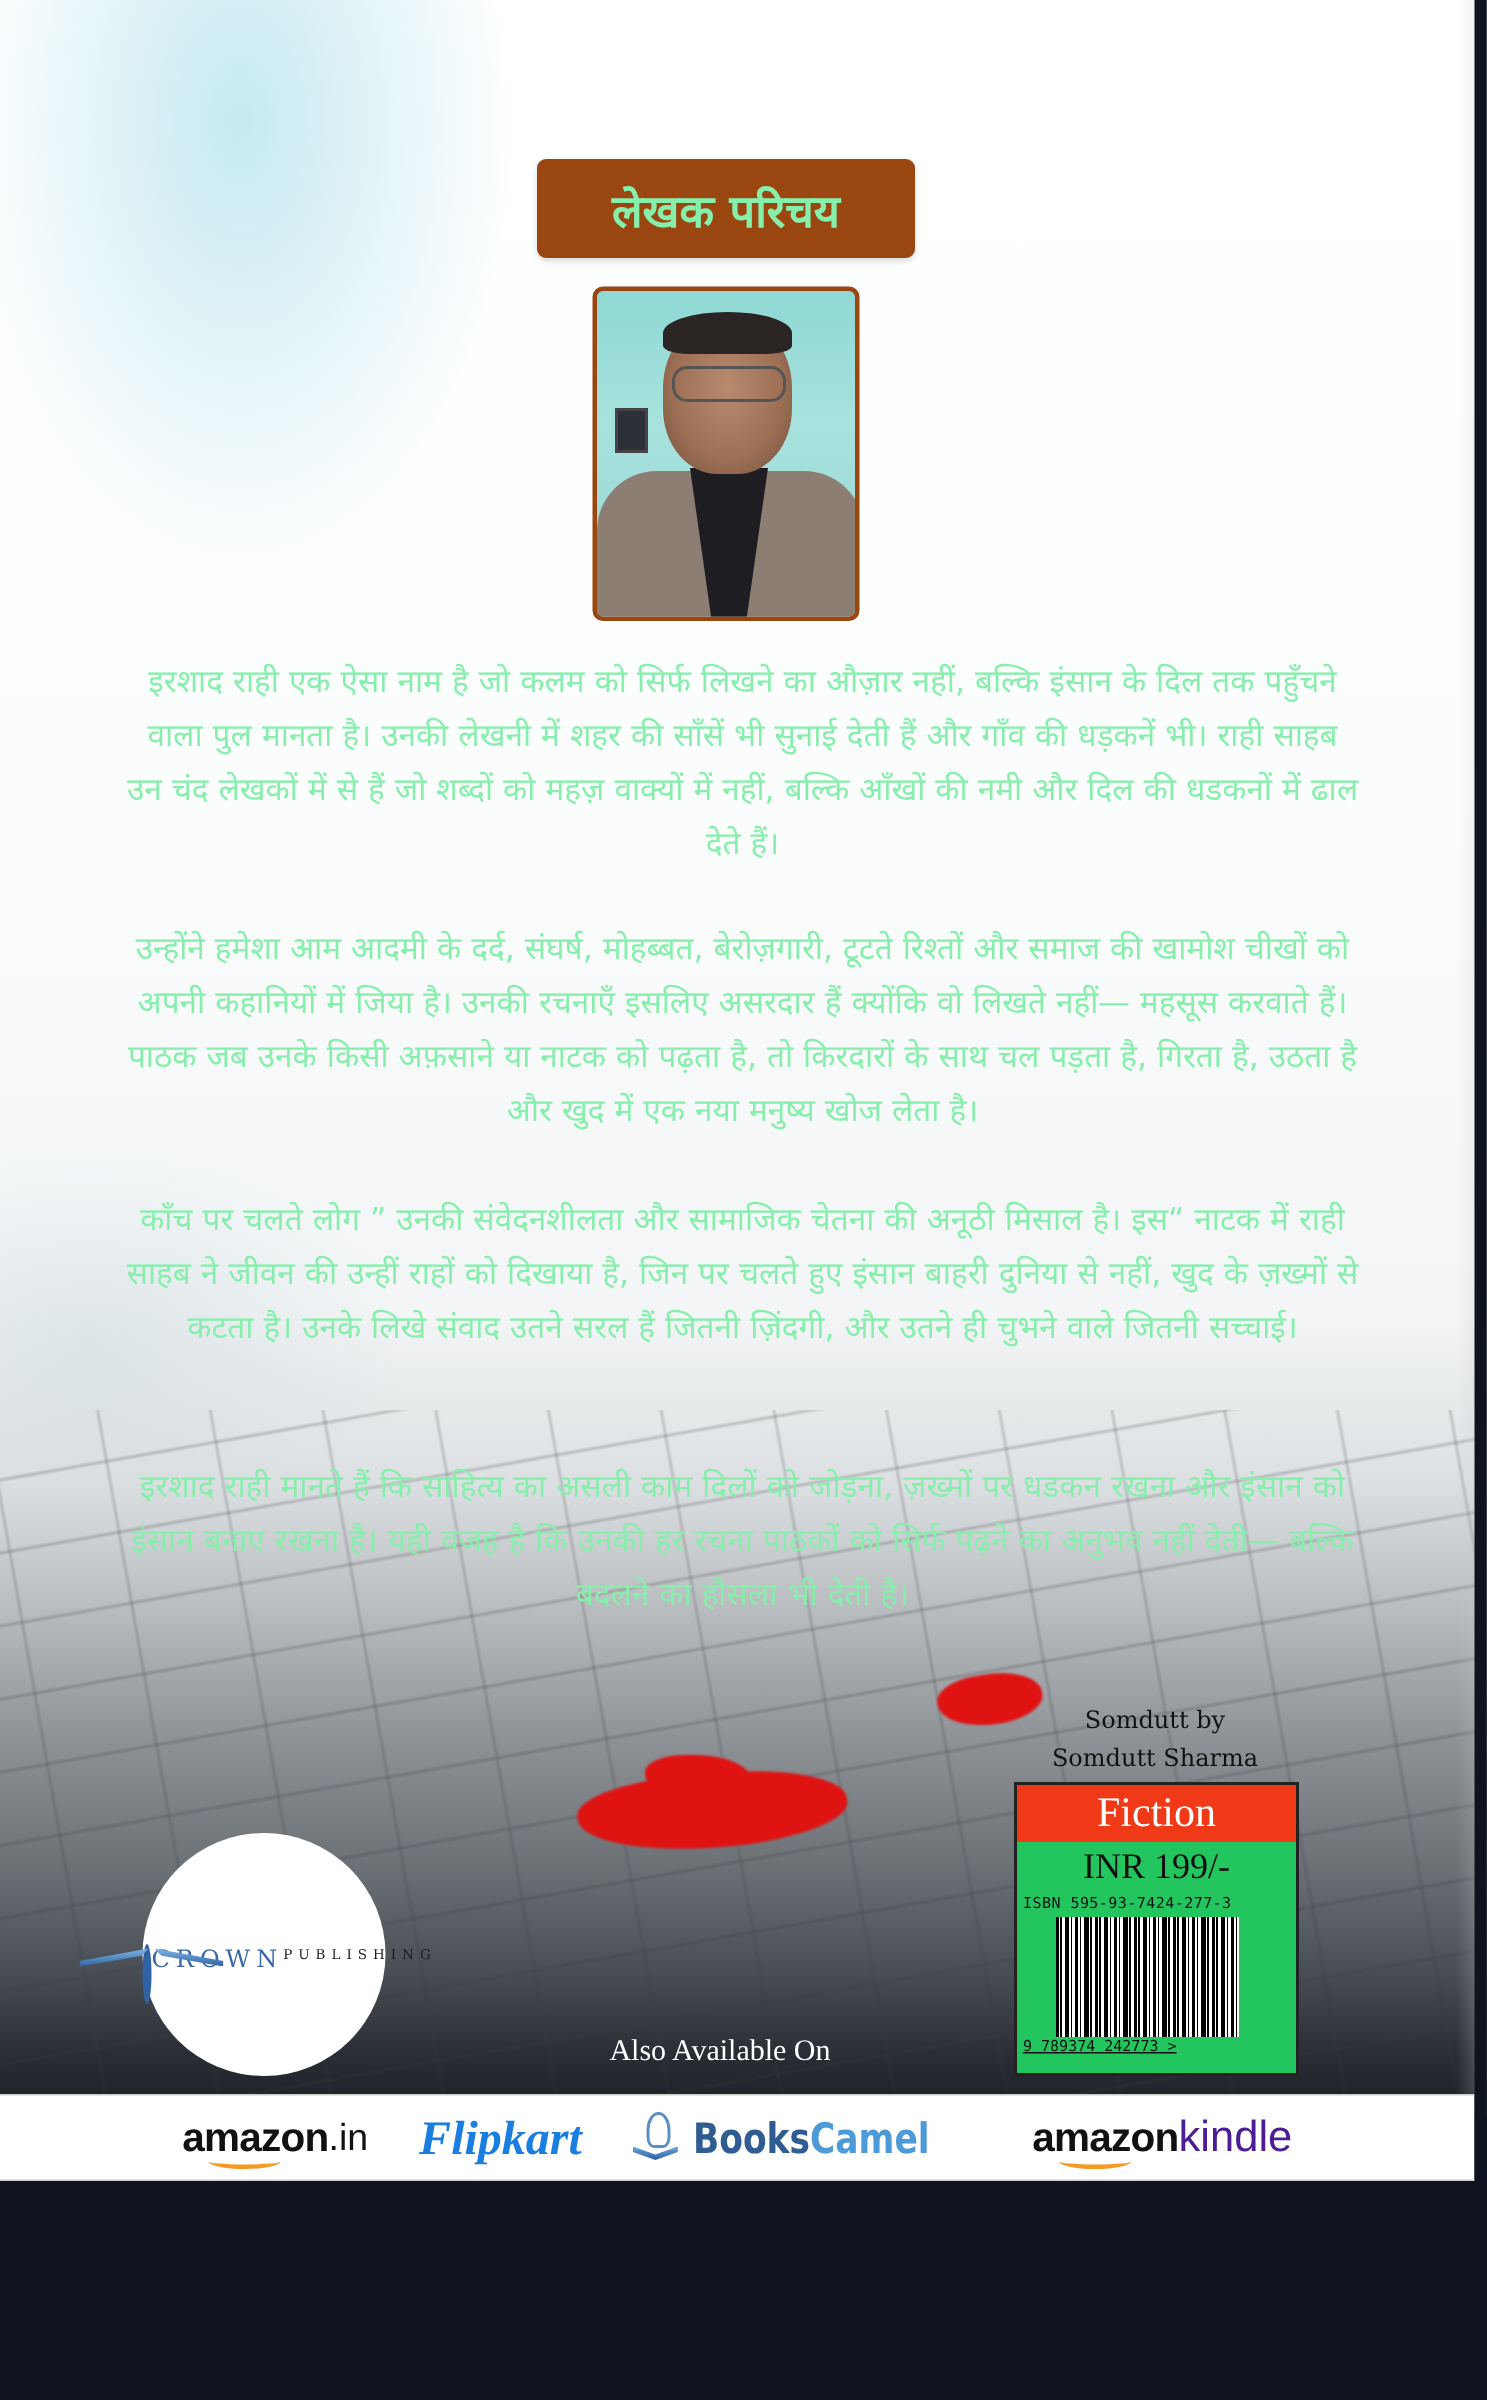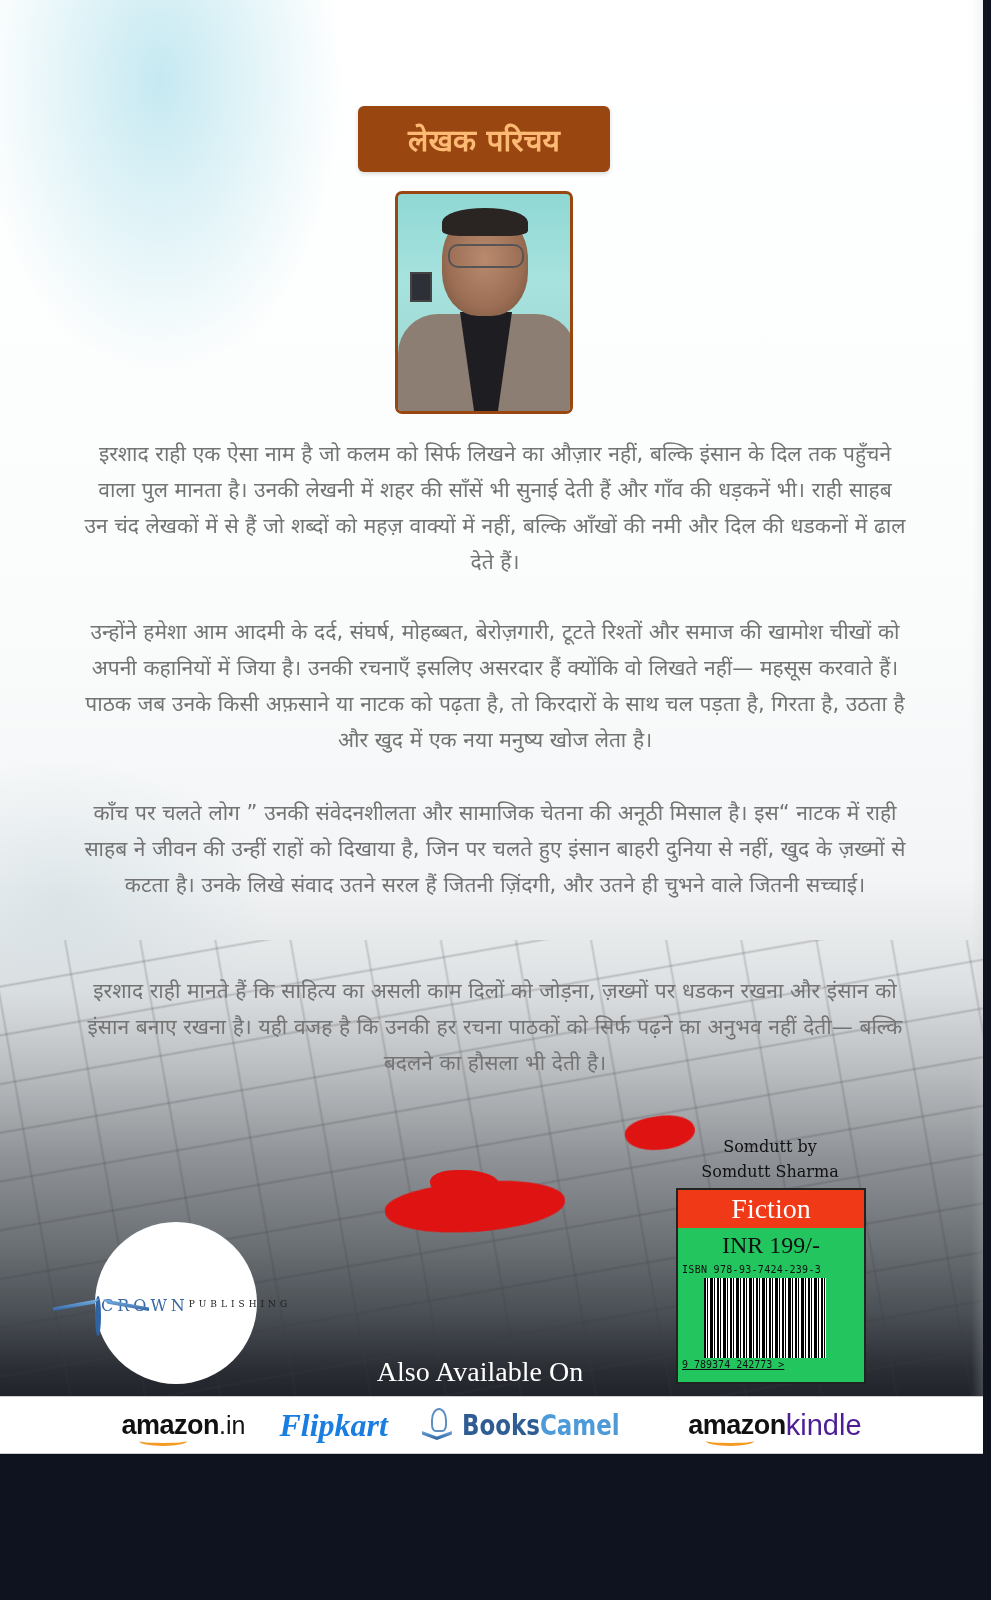--- a/index.html
+++ b/index.html
@@ -24,21 +24,21 @@
     background:
       repeating-linear-gradient(170deg, rgba(60,60,65,0.0) 0px, rgba(60,60,65,0.0) 44px, rgba(60,60,65,0.25) 46px, rgba(60,60,65,0.0) 48px),
       repeating-linear-gradient(80deg, rgba(60,60,65,0.0) 0px, rgba(60,60,65,0.0) 70px, rgba(60,60,65,0.22) 72px, rgba(60,60,65,0.0) 74px);
     opacity: 0.9;
   }
 
   .title-banner {
     position: absolute; left: 358px; top: 106px; width: 252px; height: 66px;
     background: #9a4610; border-radius: 6px;
     display: flex; align-items: center; justify-content: center;
-    color: #fdba74; font-size: 30px; font-weight: bold;
+    color: #86efac; font-size: 30px; font-weight: bold;
     box-shadow: 0 2px 4px rgba(0,0,0,0.15);
   }
 
   .author-photo {
     position: absolute; left: 395px; top: 191px; width: 178px; height: 223px;
     border: 3px solid #9a4610; border-radius: 7px; overflow: hidden;
     background: linear-gradient(180deg, #8fd8d4 0%, #a7e2de 40%, #9bd4cf 100%);
   }
   .photo-head {
     position: absolute; left: 44px; top: 18px; width: 86px; height: 104px;
@@ -61,21 +61,21 @@
     position: absolute; left: 62px; top: 118px; width: 52px; height: 110px;
     background: #1e1e22; clip-path: polygon(0 0, 100% 0, 70% 100%, 30% 100%);
   }
   .photo-frame-bg {
     position: absolute; left: 12px; top: 78px; width: 22px; height: 30px;
     background: #2d3036; border: 2px solid #444;
   }
 
   .body-text {
     position: absolute; left: 84px; width: 822px;
-    color: #737373; font-size: 21px; line-height: 36px; text-align: center;
+    color: #86efac; font-size: 21px; line-height: 36px; text-align: center;
   }
   .p1 { top: 436px; }
   .p2 { top: 614px; }
   .p3 { top: 795px; }
   .p4 { top: 973px; }
 
   .blood {
     position: absolute; background: #e01313; border-radius: 40% 55% 45% 60%;
     filter: blur(0.6px);
   }
@@ -141,21 +141,21 @@
     letter-spacing: 4px; margin-top: 4px;
   }
   .publishing-text {
     font-family: "DejaVu Serif", serif; color: #1b1b1b; font-size: 9px;
     letter-spacing: 4px; margin-top: 1px;
   }
 
   .also-available {
     position: absolute; left: 340px; top: 1356px; width: 280px;
     text-align: center; color: #ffffff;
-    font-family: "Liberation Serif", serif; font-size: 28px;
+    font-family: "Liberation Serif", serif; font-size: 20px;
   }
 
   .store-strip {
     position: absolute; left: 0; top: 1396px; width: 983px; height: 58px;
     background: #ffffff; border-top: 1px solid #ccc; border-bottom: 1px solid #ccc;
     display: flex; align-items: center; justify-content: center; gap: 34px;
   }
   .store {
     display: flex; align-items: center; position: relative; height: 46px;
   }
@@ -232,21 +232,21 @@
 <div class="blood" style="left:625px; top:1116px; width:70px; height:34px; transform:rotate(-10deg);"></div>
 
 <div class="designed-by">
   <div>Somdutt by</div>
   <div>Somdutt Sharma</div>
 </div>
 
 <div class="price-box">
   <div class="fiction-band">Fiction</div>
   <div class="price">INR 199/-</div>
-  <div class="isbn">ISBN 978-93-7424-239-3</div>
+  <div class="isbn">ISBN 595-93-7424-277-3</div>
   <div class="barcode"></div>
   <div class="barcode-digits">9 789374 242773 &gt;</div>
 </div>
 
 <div class="publisher-logo">
   <div class="globe"></div>
   <div class="book-wings"></div>
   <div class="crown-text">CROWN</div>
   <div class="publishing-text">PUBLISHING</div>
 </div>

